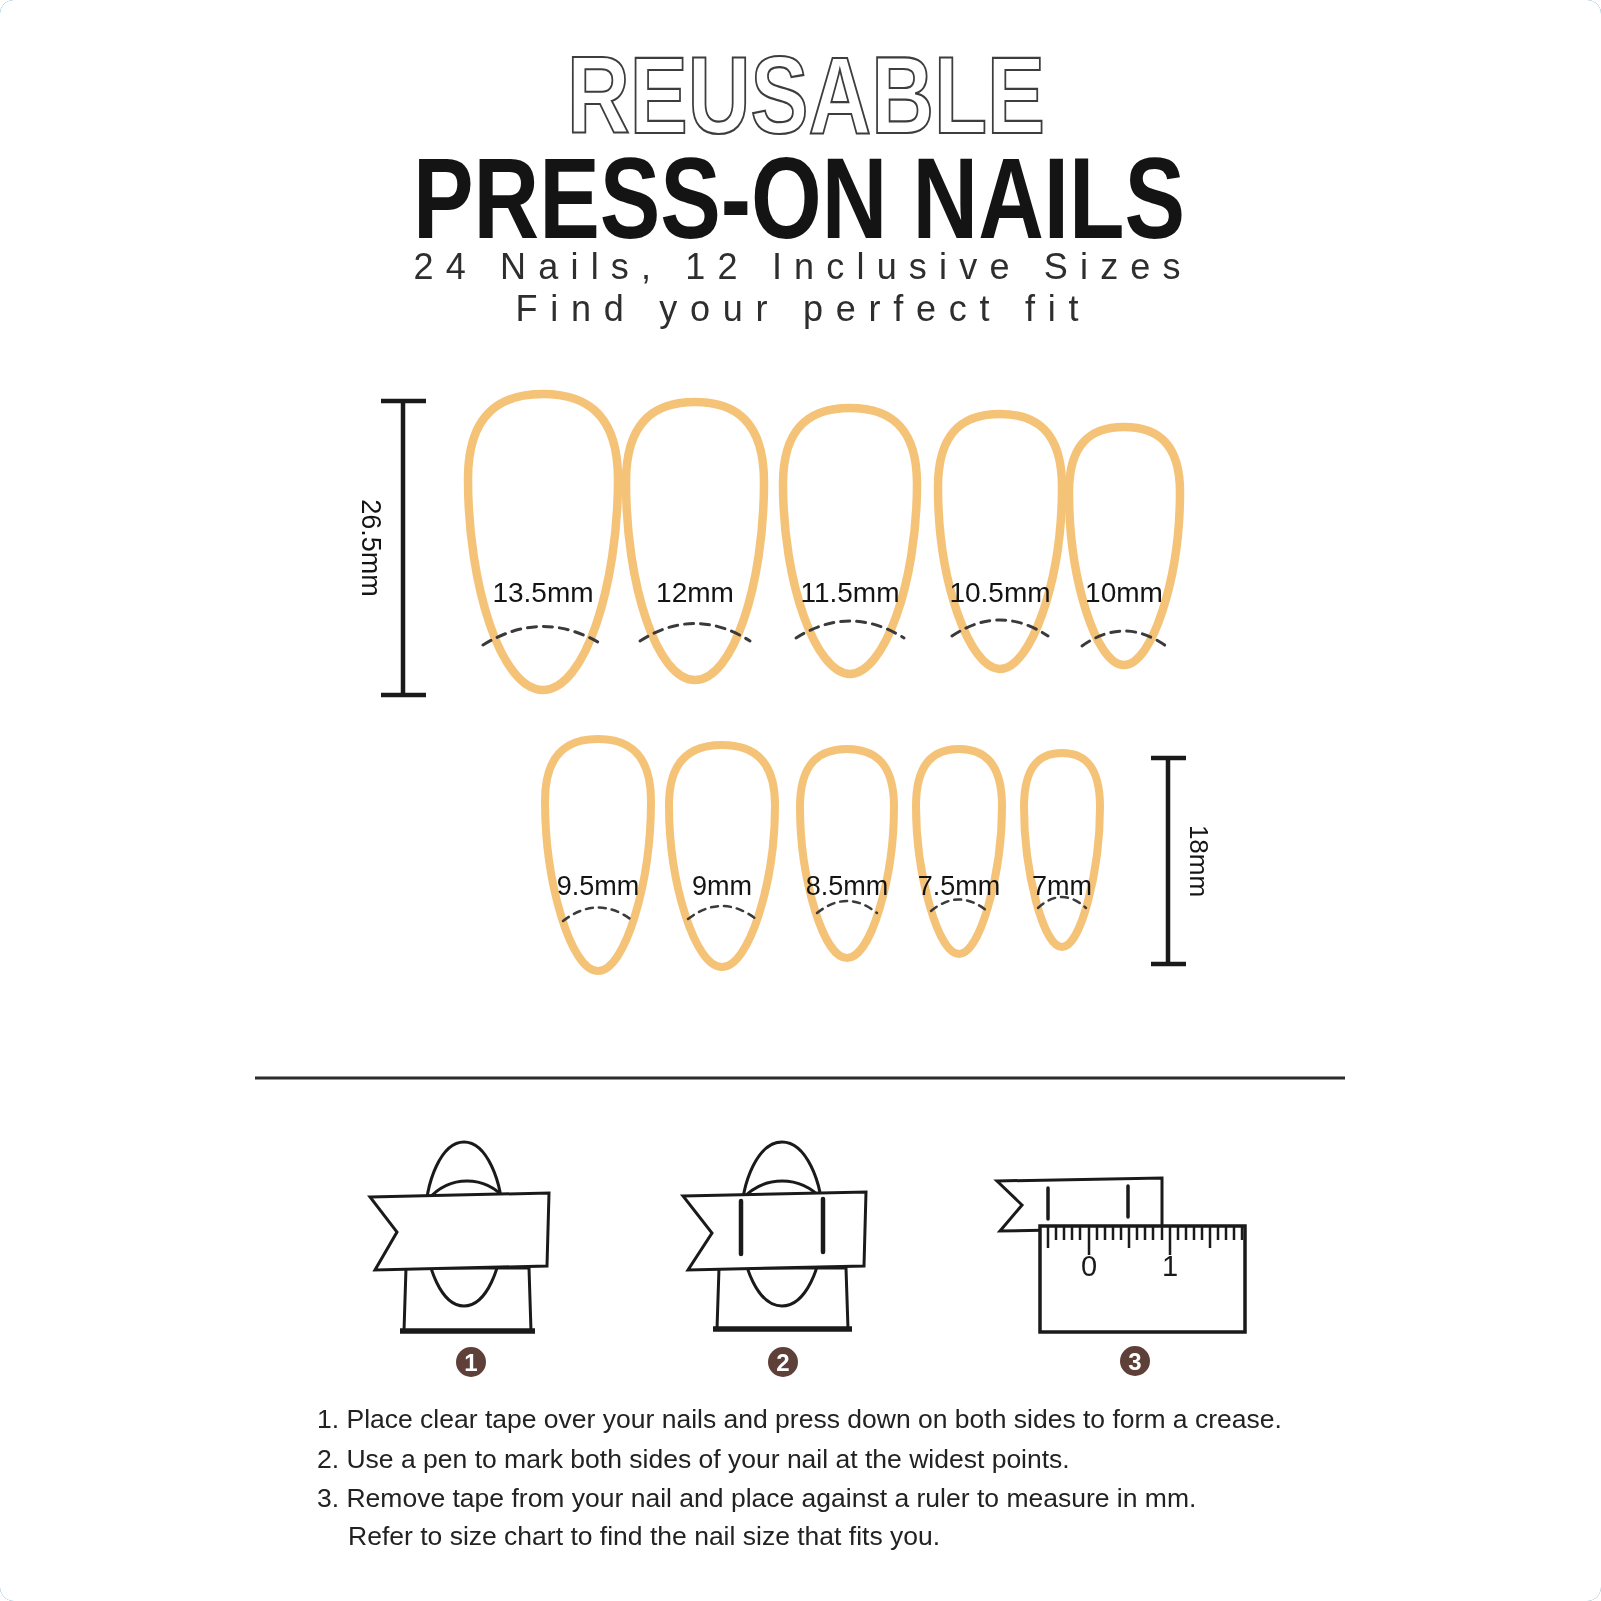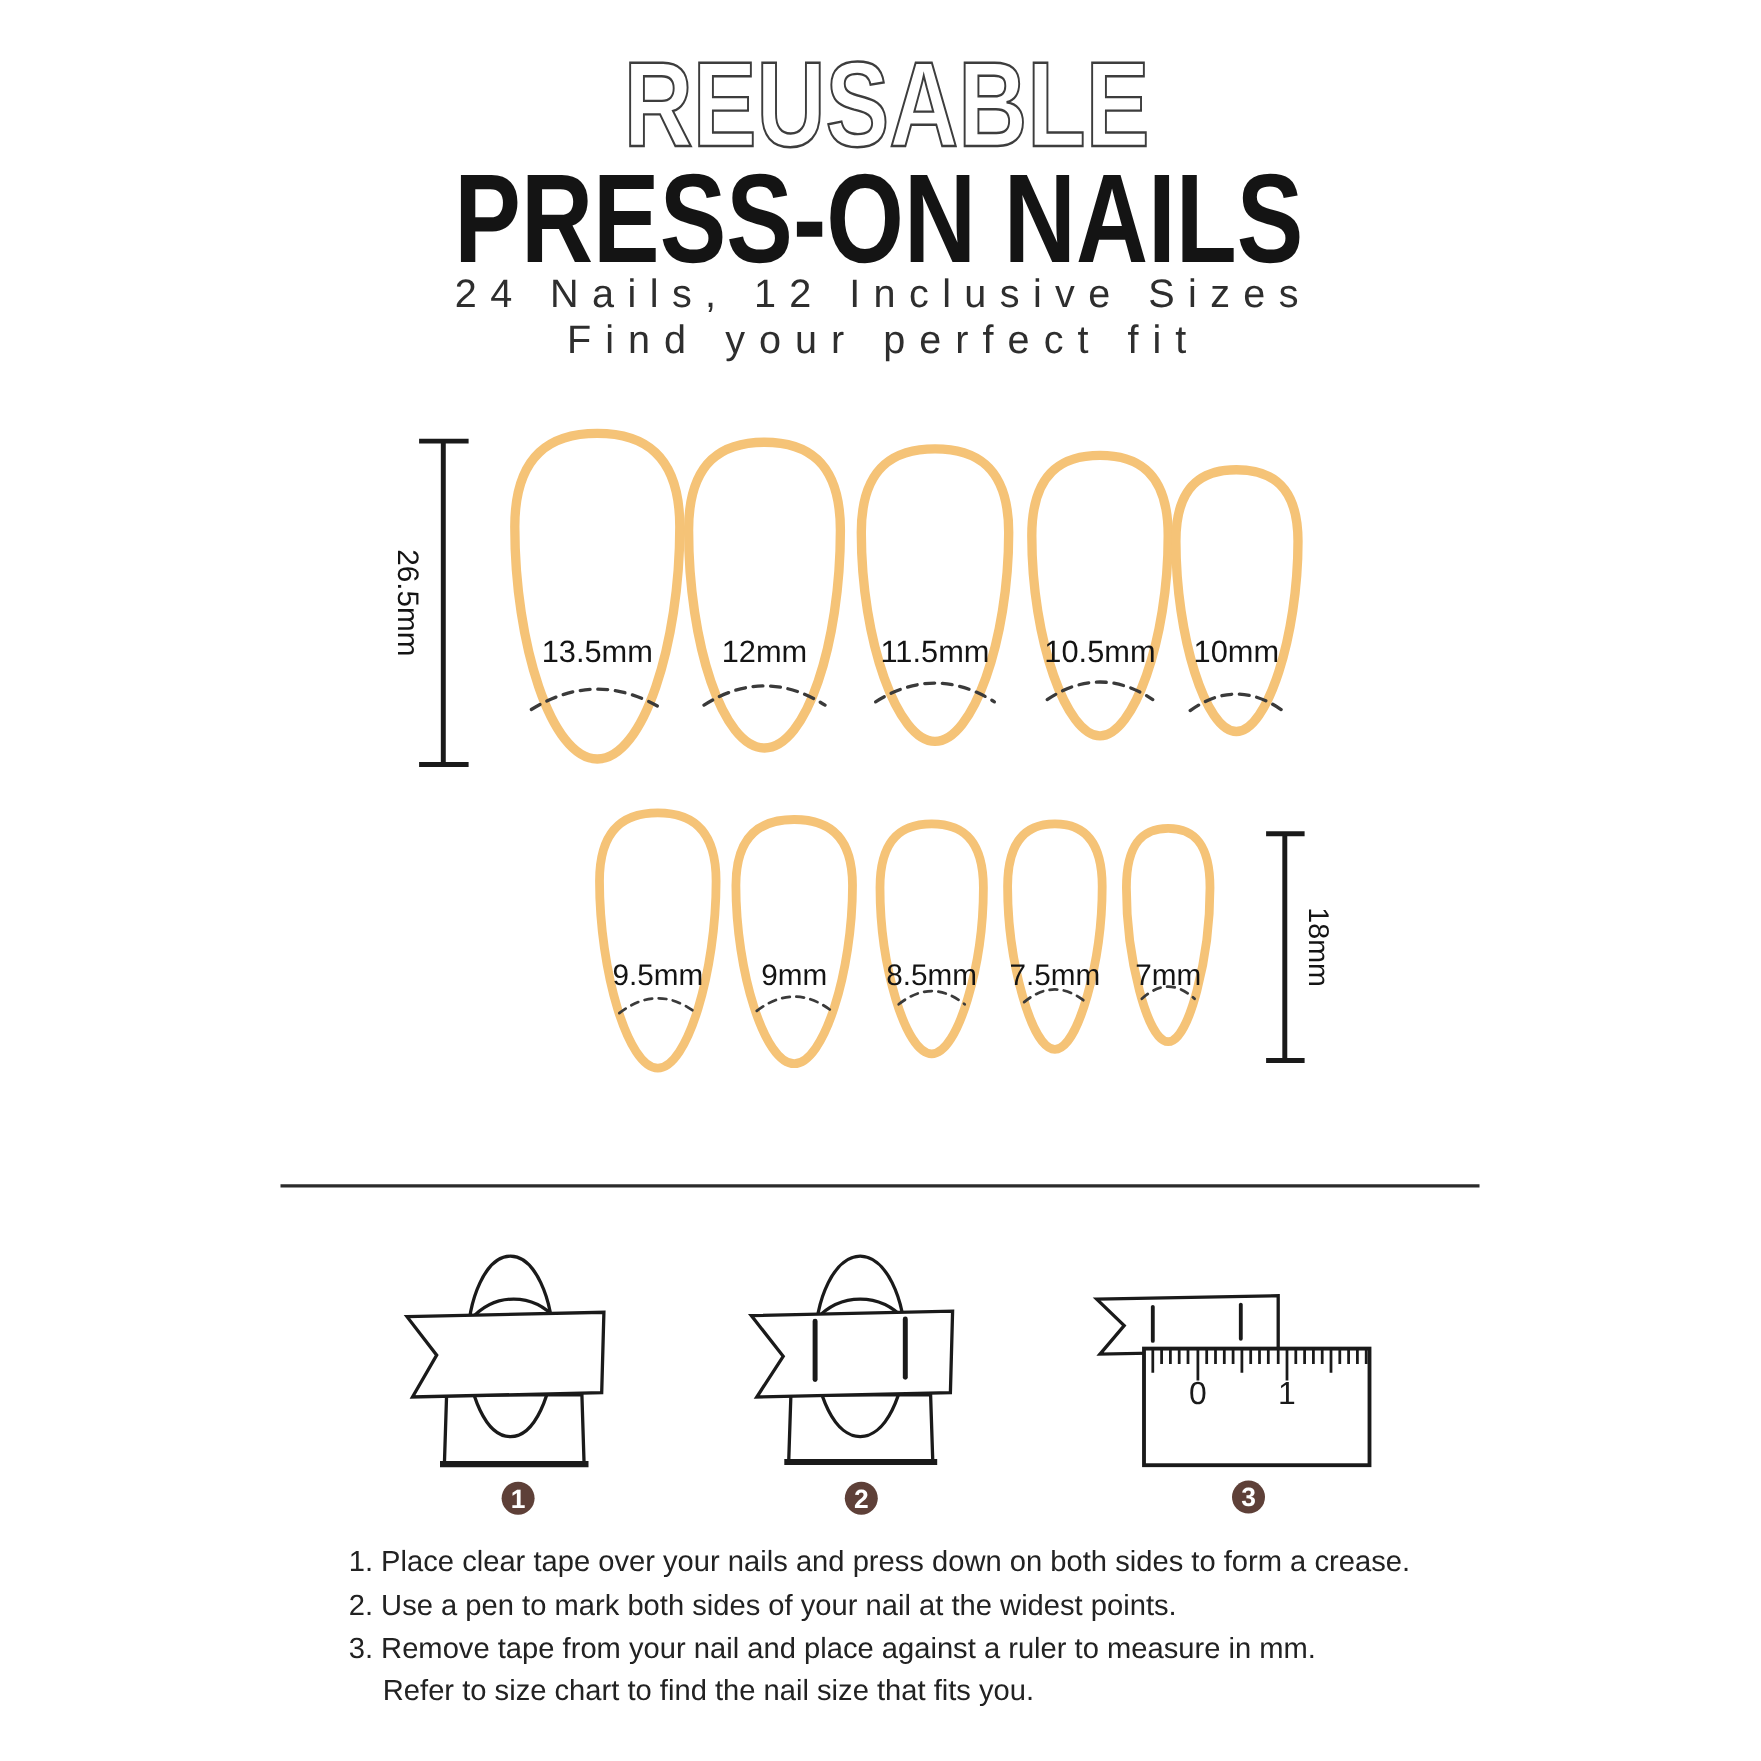--- a/index.html
+++ b/index.html
@@ -1,17 +1,17 @@
 <!DOCTYPE html>
 <html><head>
 <meta charset="utf-8">
 <title>Reusable Press-On Nails</title>
 <style>
   html,body{margin:0;padding:0;background:#fff;}
-  .canvas{position:relative;width:1601px;height:1601px;background:#0369a1;overflow:hidden;}
+  .canvas{position:relative;width:1601px;height:1601px;background:#0369a1;overflow:hidden;border-radius:14px;}
   svg{position:absolute;left:0;top:0;font-family:"Liberation Sans","DejaVu Sans",sans-serif;}
   text{user-select:none;}
 </style>
 </head>
 <body>
 
 <div class="canvas">
 <svg width="1601" height="1601" viewBox="0 0 1601 1601">
 
   <rect x="0" y="0" width="1601" height="1601" fill="#ffffff"></rect>

